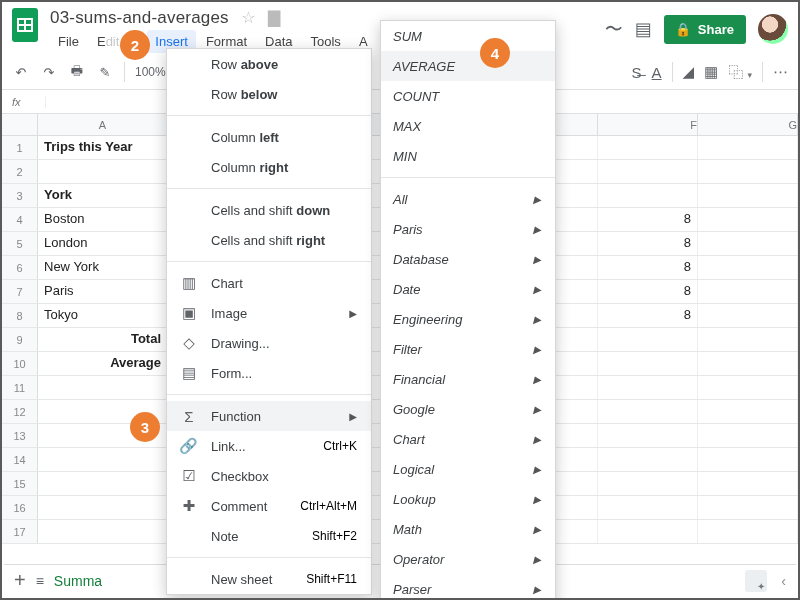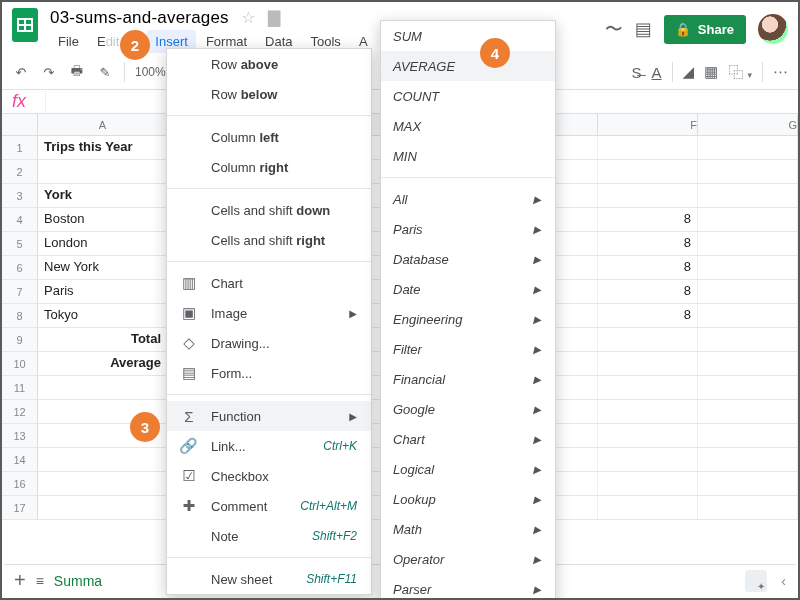--- a/index.html
+++ b/index.html
@@ -2,41 +2,41 @@
 <html><head>
 <meta charset="utf-8">
 <style>
   * { box-sizing: border-box; margin: 0; padding: 0; font-family: Arial, sans-serif; }
   body { width: 800px; height: 600px; overflow: hidden; background: #fff; position: relative; border: 2px solid #5a5a5a; }
 
   
   .header { display: flex; align-items: flex-start; padding: 6px 10px 2px 10px; }
   .logo { width: 28px; height: 36px; margin-right: 10px; }
   .title-area { flex: 1; }
-  .doc-title { font-size: 17px; color: #000000; letter-spacing: 0.2px; }
+  .doc-title { font-size: 17px; color: #404040; letter-spacing: 0.2px; }
   .title-icons { display: inline-block; margin-left: 8px; color: #bbb; }
   .menubar { display: flex; gap: 2px; margin-top: 2px; font-size: 13px; color: #444; }
   .menubar .mi { padding: 4px 8px; border-radius: 3px; }
   .menubar .mi.active { background: #e8f0fe; color: #1a73e8; }
   .right-head { display: flex; align-items: center; gap: 12px; margin-left: auto; padding-top: 6px; }
   .icon-btn { color: #5f6368; font-size: 18px; }
   .share-btn { background: #1a8f4d; color: #fff; font-size: 13px; font-weight: bold; padding: 7px 12px; border-radius: 3px; display: inline-flex; align-items: center; gap: 6px; }
   .avatar { width: 30px; height: 30px; border-radius: 50%; background: radial-gradient(circle at 40% 35%, #f3d7c4 0 30%, #6a4b3b 31% 60%, #8fa 61% 100%); }
 
   
   .toolbar { display: flex; align-items: center; gap: 10px; padding: 6px 10px; border-bottom: 1px solid #e0e0e0; color: #5f6368; font-size: 13px; }
   .toolbar .sep { width: 1px; height: 20px; background: #ddd; }
   .tb-ico { width: 18px; text-align: center; }
   .zoom { font-size: 12px; }
   .fmt { color: #5f6368; font-size: 15px; }
   .chev-sm { font-size: 9px; color: #777; }
 
   
   .fx-row { display: flex; align-items: center; border-bottom: 1px solid #e0e0e0; height: 24px; }
-  .fx { font-style: italic; color: #ec4899; font-size: 18px; padding: 0 10px; width: 44px; border-right: 1px solid #eee; }
+  .fx { font-style: italic; color: #737373; font-size: 11px; padding: 0 10px; width: 44px; border-right: 1px solid #eee; }
 
   
   .grid { position: relative; height: 440px; overflow: hidden; font-size: 13px; color: #222; }
   .col-heads { display: flex; height: 22px; background: #f8f9fa; border-bottom: 1px solid #ddd; }
   .corner { width: 36px; border-right: 1px solid #ddd; }
   .ch { text-align: center; color: #777; font-size: 11px; border-right: 1px solid #ddd; line-height: 22px; }
   .rows { }
   .row { display: flex; height: 24px; border-bottom: 1px solid #e7e7e7; }
   .rh { width: 36px; text-align: center; color: #888; font-size: 11px; background: #f8f9fa; border-right: 1px solid #ddd; line-height: 24px; }
   .cell { border-right: 1px solid #eee; padding: 3px 6px; white-space: nowrap; }
@@ -53,21 +53,21 @@
   .sheet-right { margin-left: auto; display: flex; align-items: center; gap: 14px; }
   .explore { width: 22px; height: 22px; background: #eceff1; border-radius: 3px; position: relative; }
   .explore::after { content: "✦"; position: absolute; right: 2px; bottom: 0; font-size: 10px; color: #777; }
 
   
   .menu { position: absolute; background: #fff; border: 1px solid #d6d6d6; box-shadow: 0 4px 14px rgba(0,0,0,0.22); font-size: 13px; color: #3c4043; z-index: 20; }
   .menu .item { display: flex; align-items: center; height: 30px; padding: 0 14px 0 12px; gap: 12px; }
   .menu .item:hover, .menu .item.hover { background: #f1f3f4; }
   .menu .mico { width: 20px; color: #5f6368; text-align: center; font-size: 15px; }
   .menu .label { flex: 1; }
-  .menu .shortcut { color: #0f766e; font-size: 12px; font-style: italic; }
+  .menu .shortcut { color: #000000; font-size: 12px; }
   .menu .arrow { color: #555; font-size: 10px; }
   .menu .divider { height: 1px; background: #e5e5e5; margin: 6px 0; }
 
   .insert-menu { top: 46px; left: 164px; width: 206px; }
   .func-menu { top: 18px; left: 378px; width: 176px; max-height: 594px; font-style: italic; }
   .func-menu .scroll { overflow-y: auto; height: 100%; }
   .func-menu::-webkit-scrollbar { width: 10px; }
 
   
   .badge { position: absolute; width: 30px; height: 30px; border-radius: 50%; background: #ed7d31; color: #fff; font-weight: bold; display: flex; align-items: center; justify-content: center; font-size: 15px; z-index: 30; }
@@ -246,20 +246,27 @@
         <div class="cell cG"></div>
       </div>
       <div class="row">
         <div class="rh">14</div>
         <div class="cell cA"></div>
         <div class="cell cGap"></div>
         <div class="cell cF"></div>
         <div class="cell cG"></div>
       </div>
       <div class="row">
+        <div class="rh">15</div>
+        <div class="cell cA"></div>
+        <div class="cell cGap"></div>
+        <div class="cell cF"></div>
+        <div class="cell cG"></div>
+      </div>
+      <div class="row">
         <div class="rh">16</div>
         <div class="cell cA"></div>
         <div class="cell cGap"></div>
         <div class="cell cF"></div>
         <div class="cell cG"></div>
       </div>
       <div class="row">
         <div class="rh">17</div>
         <div class="cell cA"></div>
         <div class="cell cGap"></div>

